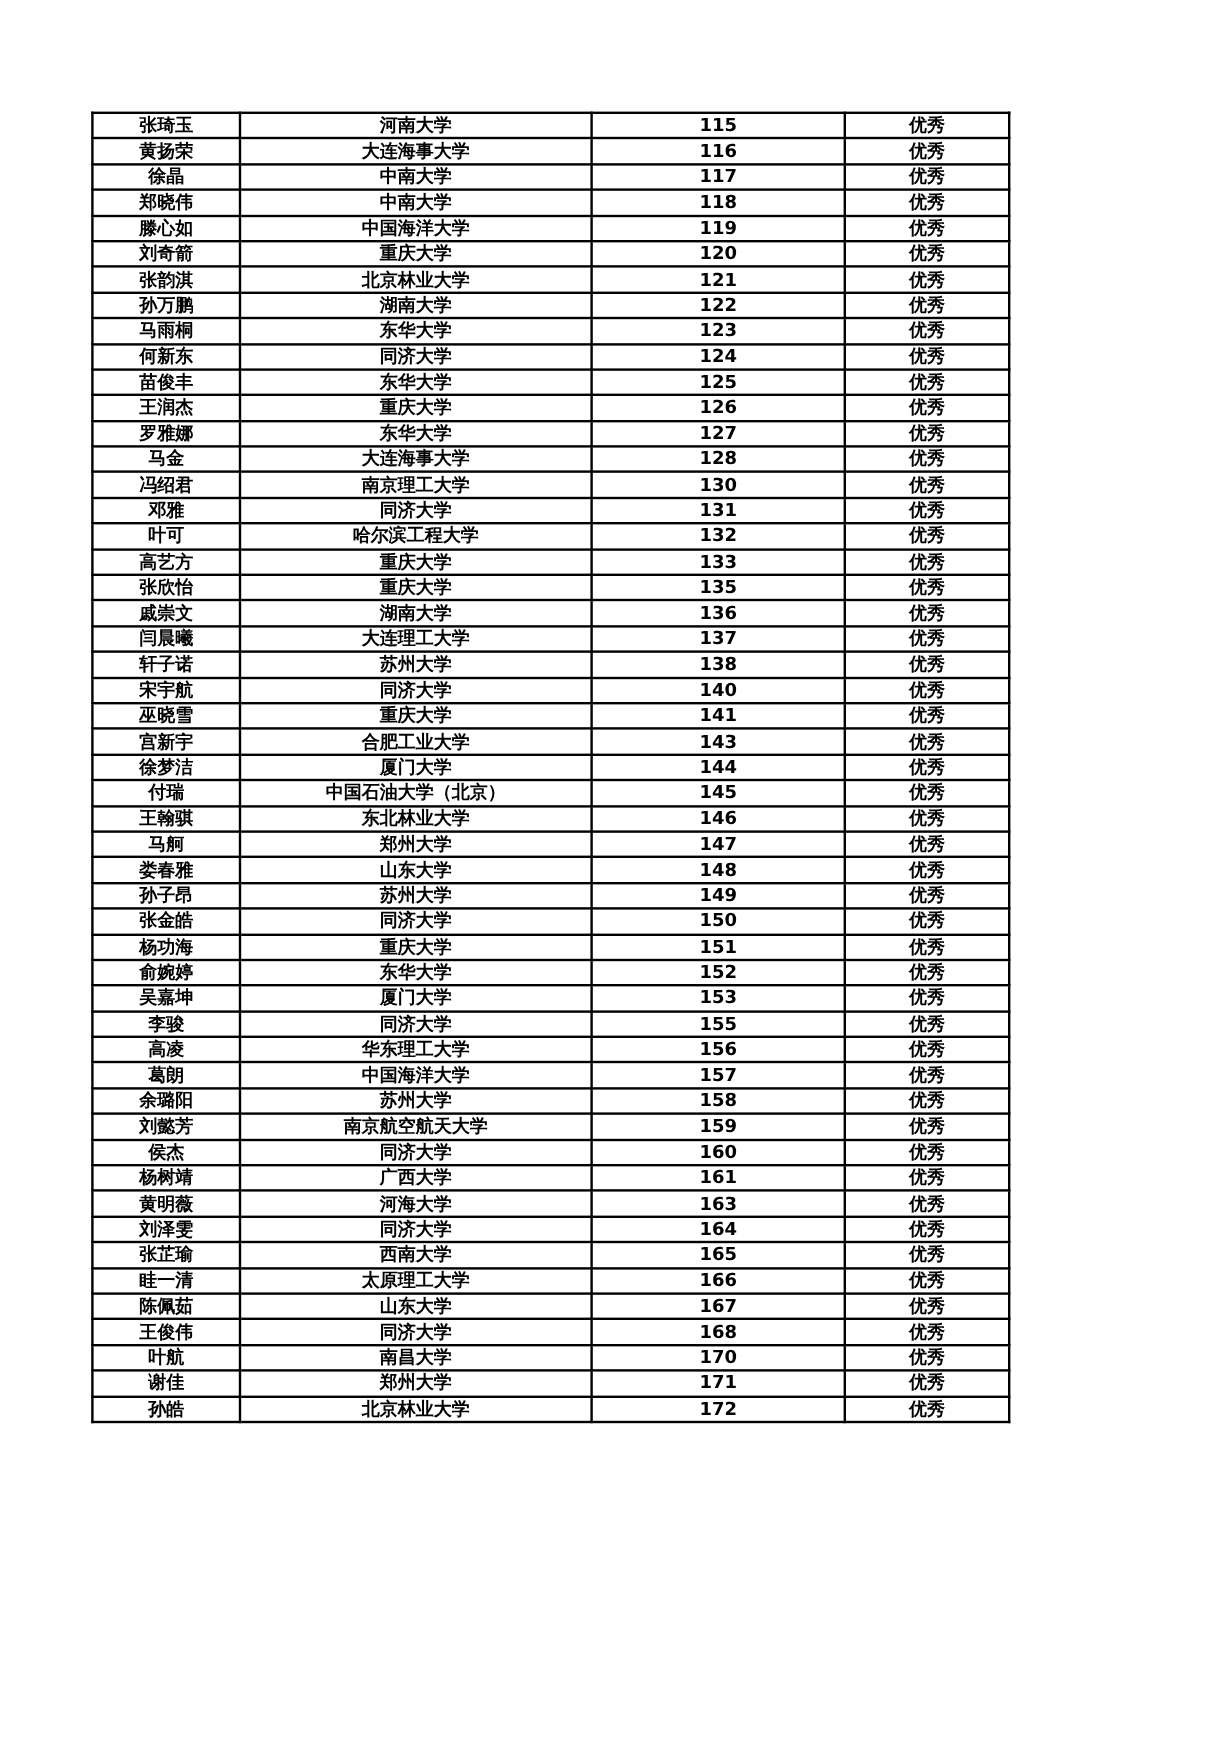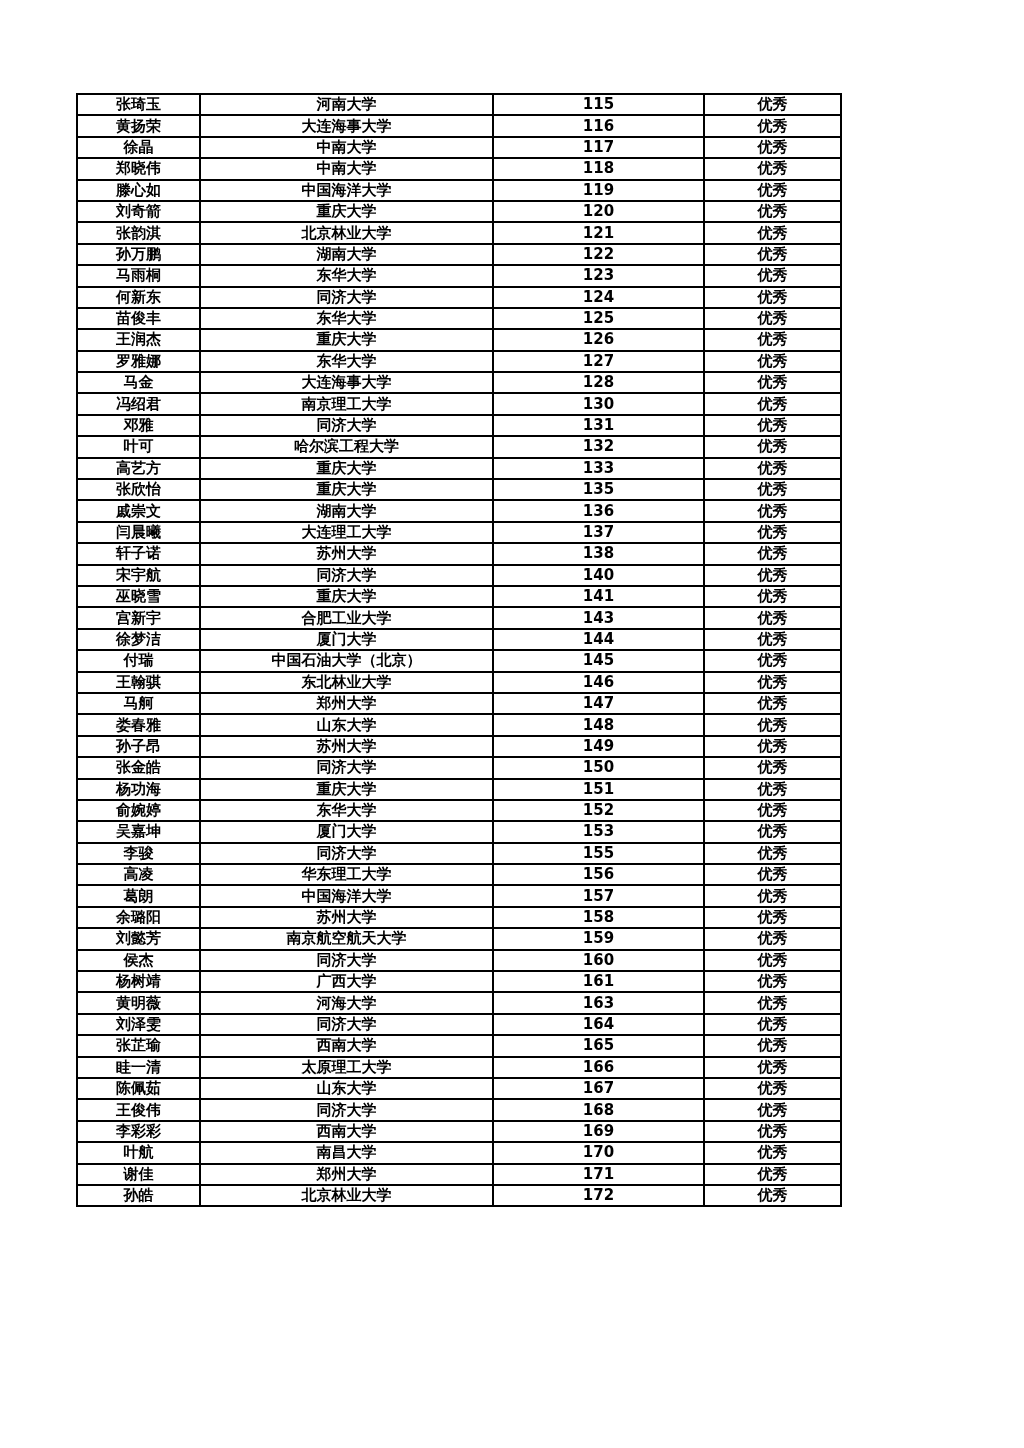--- a/index.html
+++ b/index.html
@@ -388,26 +388,20 @@
     <td>优秀</td>
   </tr>
 
   <tr>
     <td>王俊伟</td>
     <td>同济大学</td>
     <td>168</td>
     <td>优秀</td>
   </tr>
 
-  <tr>
-    <td>李彩彩</td>
-    <td>西南大学</td>
-    <td>169</td>
-    <td>优秀</td>
-  </tr>
 
   <tr>
     <td>叶航</td>
     <td>南昌大学</td>
     <td>170</td>
     <td>优秀</td>
   </tr>
 
   <tr>
     <td>谢佳</td>

